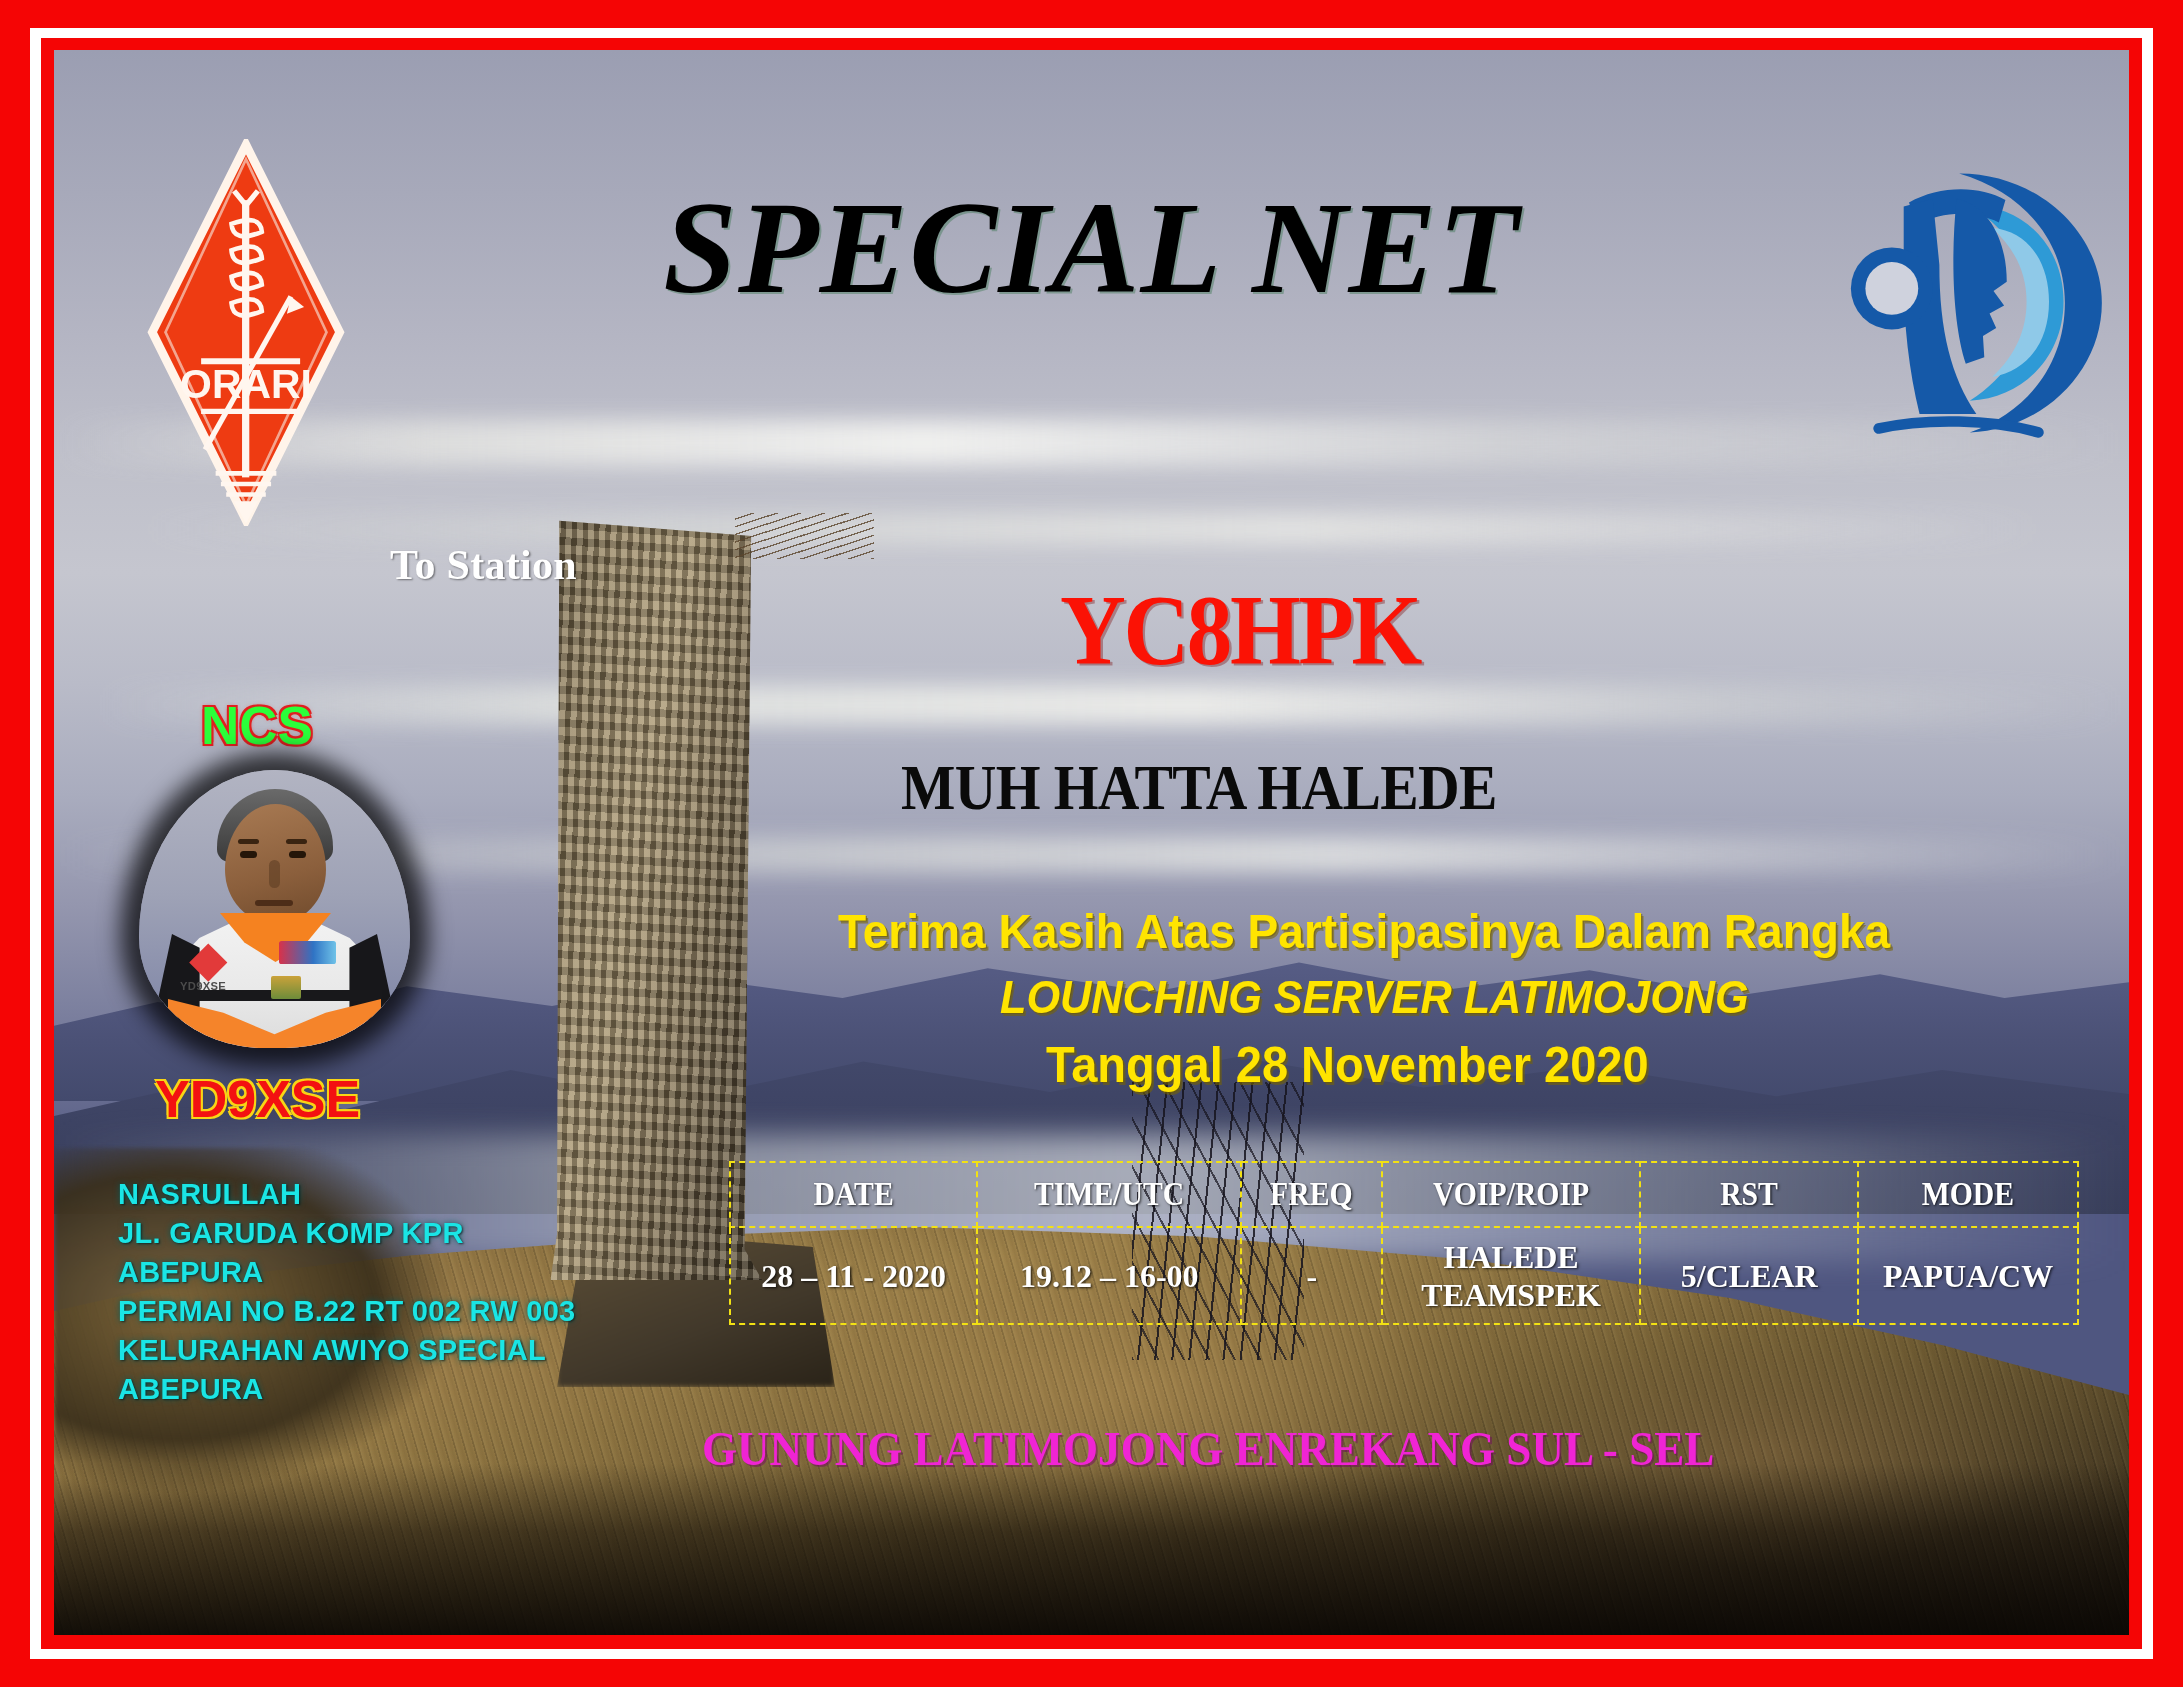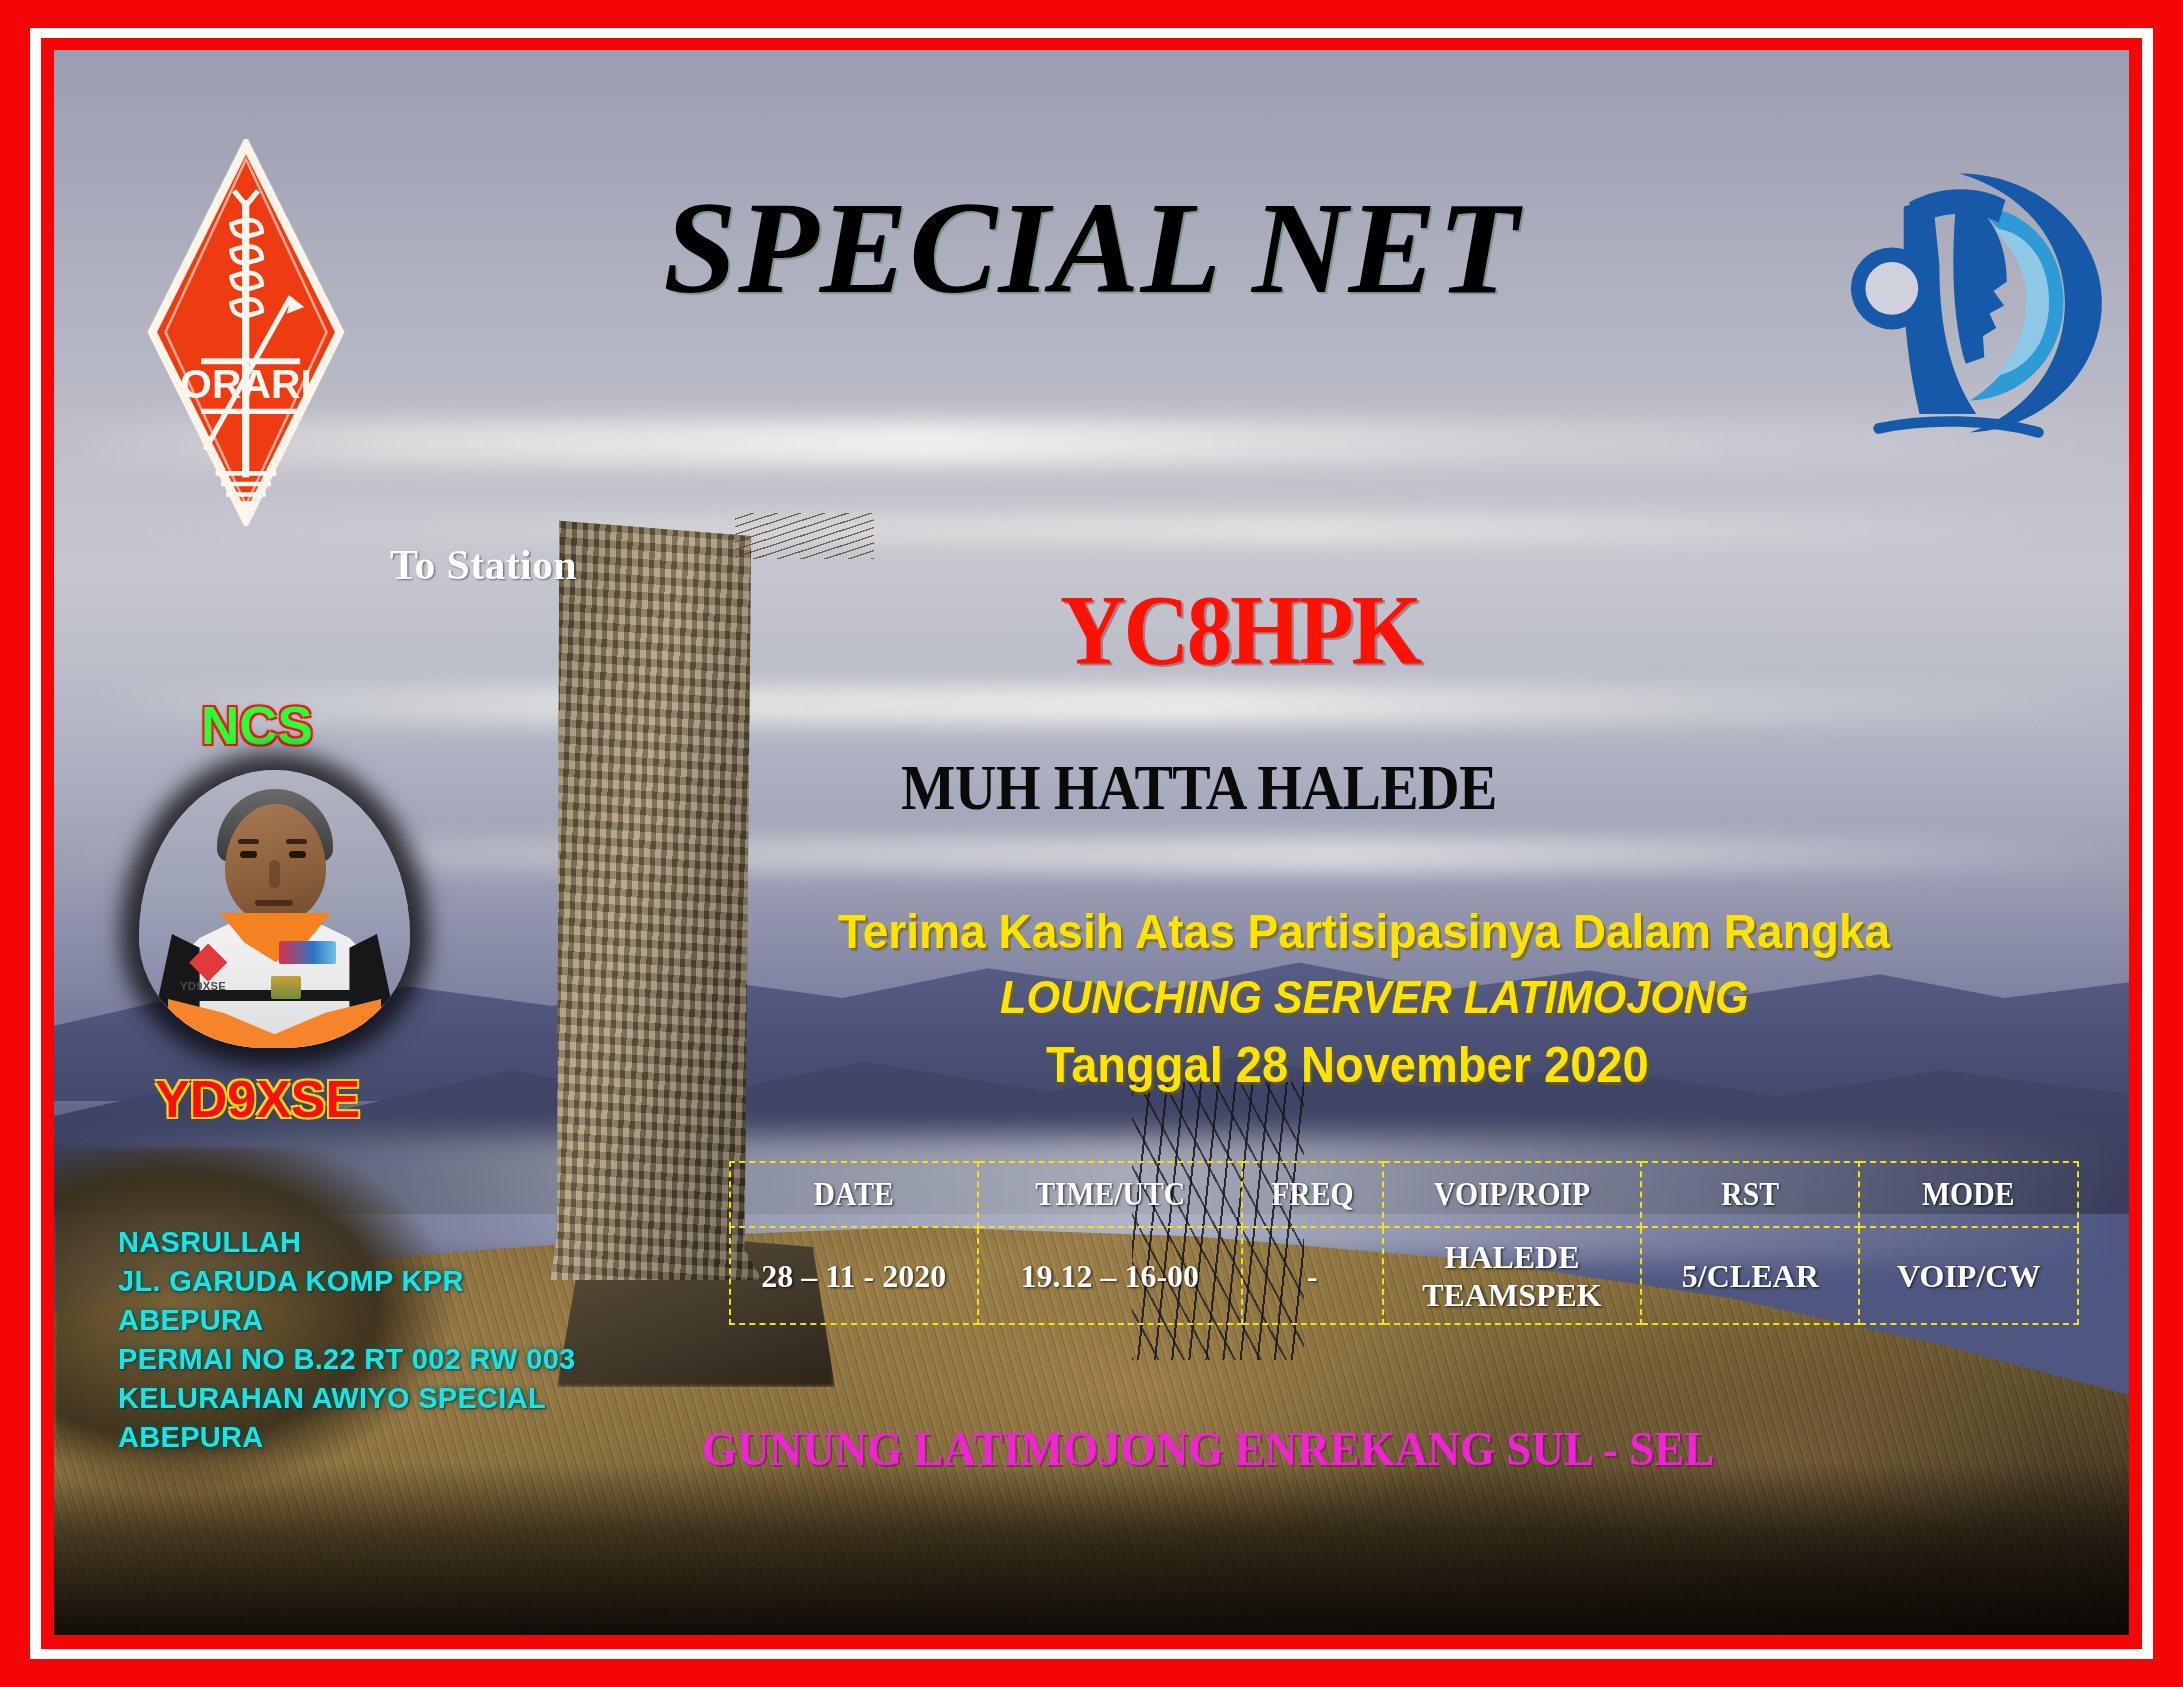--- a/index.html
+++ b/index.html
@@ -139,21 +139,21 @@
     background:linear-gradient(180deg,#caa23a,#6d8c3a);}
   #ncs-photo .callchest{position:absolute;left:41px;top:210px;font-family:"Liberation Sans",sans-serif;
     font-size:11.2px;font-weight:bold;color:#4c4c4c;letter-spacing:0.3px;}
   #ncs-call{left:101px;top:1019px;font-family:"Liberation Sans",sans-serif;font-weight:bold;
     font-size:52px;color:#f31111;
     text-shadow:-2px -2px 0 #f8d515,2px -2px 0 #f8d515,-2px 2px 0 #f8d515,2px 2px 0 #f8d515;}
 
   
   #addr{left:64px;top:1125px;font-family:"Liberation Sans",sans-serif;font-weight:bold;
     font-size:29px;line-height:39px;color:#1ae5e5;letter-spacing:0.3px;
-    text-shadow:0 0 6.6px rgba(0,90,90,.9),1.3px 1.3px 2px rgba(0,0,0,.6);white-space:normal;margin-top:48px;}
+    text-shadow:0 0 6.6px rgba(0,90,90,.9),1.3px 1.3px 2px rgba(0,0,0,.6);white-space:normal;}
   #addr div{white-space:nowrap;}
 
   
   #qtable{position:absolute;left:675px;top:1111px;width:1350px;border-collapse:collapse;}
   #qtable td{border:2.6px dashed #f2e113;color:#ffffff;text-align:center;
     font-family:"Liberation Serif",serif;font-weight:bold;letter-spacing:0px;
     text-shadow:1.3px 1.3px 2.6px rgba(0,0,0,.75);}
   #qtable tr.head td{height:61px;font-size:33px;transform:scaleX(.9);}
   #qtable tr.body td{height:93px;font-size:32px;line-height:38px;}
   #qtable .c-date{width:251px;} #qtable .c-time{width:265px;} #qtable .c-freq{width:139px;}
@@ -295,21 +295,21 @@
       </tr>
       <tr class="body">
         <td>28 – 11 - 2020</td>
         <td>19.12 – 16-00</td>
         <td>-</td>
         <td>
           <div>HALEDE</div>
           <div>TEAMSPEK</div>
         </td>
         <td>5/CLEAR</td>
-        <td>VOIP/CW</td>
+        <td>PAPUA/CW</td>
       </tr>
     </tbody>
       </table>
 
     <div class="abs" id="t-gunung">GUNUNG LATIMOJONG ENREKANG SUL - SEL</div>
     <div class="abs" id="t-motto">"AMATIR  RADIO ADALAH PROGRESIVE"</div>
     <div class="abs" id="t-web">Address  : amatir.latimojong.com</div>
 
   </div>
 </div>

